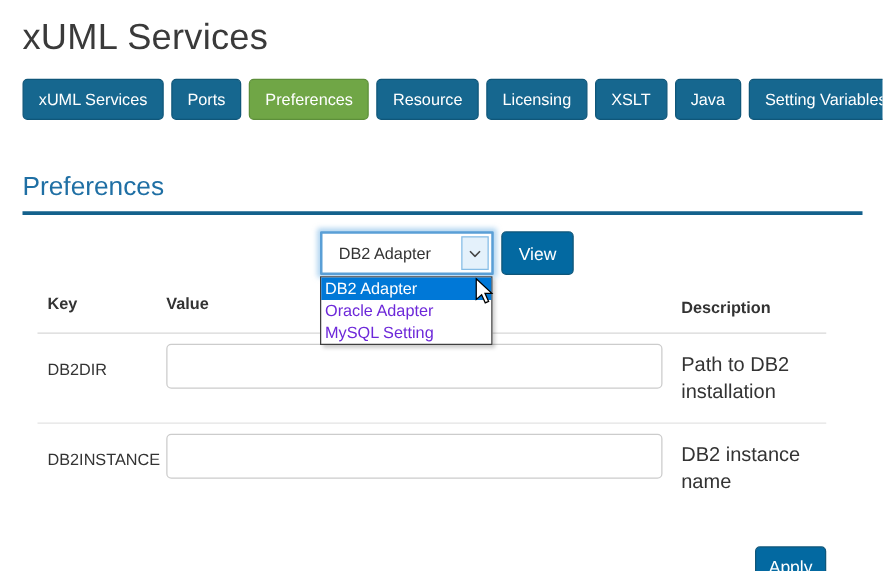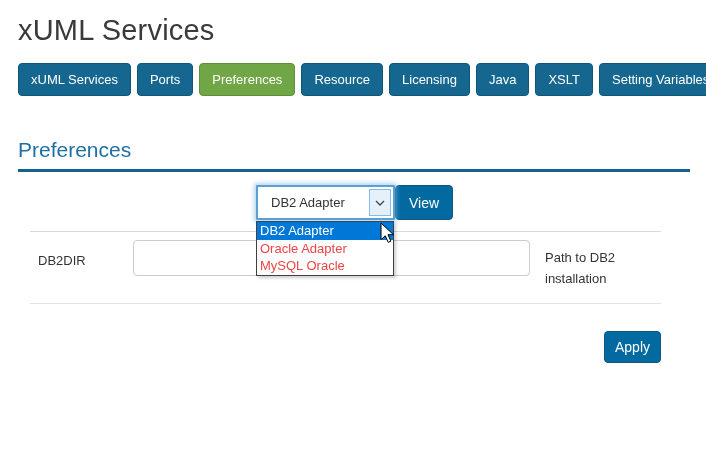--- a/index.html
+++ b/index.html
@@ -36,21 +36,21 @@
     padding-bottom:7px;
   }
   .section-heading h2 {
     font-size:21px; font-weight:400; color:#1f6fa4;
   }
 
   
   .toolbar {
     position:relative; z-index:10;
     margin-top:13px; margin-left:238px;
-    display:flex; align-items:center; gap:0;
+    display:flex; align-items:center; gap:6px;
     height:35px;
   }
   .select-wrap { position:relative; }
   .select-box {
     width:139px; height:35px;
     background:#ffffff;
     border:2px solid #5a9fd6; border-radius:1px;
     box-shadow:0 0 4px 2px rgba(121,183,230,0.55);
     display:flex; align-items:center;
     padding-left:13px; cursor:default;
@@ -64,21 +64,21 @@
     display:flex; align-items:center; justify-content:center;
   }
   .dropdown-list {
     position:absolute; left:0; top:36px;
     width:138px; background:#ffffff;
     border:1px solid #404040;
     box-shadow:2px 2px 3px rgba(0,0,0,0.2);
   }
   .dropdown-item {
     height:17.5px; line-height:17.5px;
-    padding:0 3px; font-size:13px; color:#ef4444;
+    padding:0 3px; font-size:13px; color:#6d28d9;
     white-space:nowrap; cursor:default;
   }
   .dropdown-item.selected { background:#0078d7; color:#ffffff; }
   .mouse-cursor {
     position:absolute; left:124px; top:37px;
     width:15px; height:22px; pointer-events:none;
   }
   .btn {
     background:#0369a1; color:#ffffff;
     border:1px solid #0f5679; border-radius:4px;
@@ -94,21 +94,21 @@
     grid-template-columns:95px 397px 145px;
     column-gap:0; margin-left:20px; padding-right:0;
   }
   .t-row .c-desc { margin-left:15px; }
   .t-head { font-weight:700; color:#333; padding:4px 0 10px 0; }
   .t-head > div { font-size:13px; }
   .divider { height:1px; background:#d8d8d8; margin:0 29px 0 12px; }
   .divider.row { background:#e3e3e3; }
   .t-body { padding:8px 0 14px 0; align-items:flex-start; }
   .c-key { padding-top:13px; font-size:13px; color:#333; }
-  .c-desc { padding-top:7px; font-size:13px; color:#333; line-height:21px; }
+  .c-desc { padding-top:7px; font-size:16px; color:#333; line-height:21px; }
   .value-input {
     width:397px; height:36px;
     border:1px solid #cccccc; border-radius:4px;
     padding:0 10px; font-size:13px; color:#333;
     font-family:"Liberation Sans", sans-serif;
     outline:none; background:#ffffff;
   }
 
   
   .footer {
@@ -123,60 +123,70 @@
 <div class="container">
 
   <h1 class="page-title">xUML Services</h1>
 
   <div class="tabs">
     <button class="tab">xUML Services</button>
     <button class="tab">Ports</button>
     <button class="tab active">Preferences</button>
     <button class="tab">Resource</button>
     <button class="tab">Licensing</button>
+    <button class="tab">XSLT</button>
     <button class="tab">Java</button>
-    <button class="tab">XSLT</button>
     <button class="tab">Setting Variables</button>
   </div>
 
   <div class="section-heading">
     <h2>Preferences</h2>
   </div>
 
   <div class="toolbar">
     <div class="select-wrap">
       <div class="select-box">
         <span class="select-value">DB2 Adapter</span>
         <span class="select-arrow">
           <svg width="10" height="6" viewBox="0 0 10 6">
               <polyline points="1,1 5,5 9,1" stroke="#444" stroke-width="1.3" fill="none"></polyline>
             </svg>
         </span>
       </div>
       <div class="dropdown-list">
         <div class="dropdown-item selected">DB2 Adapter</div>
         <div class="dropdown-item">Oracle Adapter</div>
-        <div class="dropdown-item">MySQL Oracle</div>
+        <div class="dropdown-item">MySQL Setting</div>
       </div>
       <svg class="mouse-cursor" viewBox="0 0 15 22">
         <path d="M1,1 L1,17.5 L5.3,13.8 L8.2,20.3 L10.9,19.1 L8.0,12.7 L13.5,12.7 Z" fill="#ffffff" stroke="#000000" stroke-width="1"></path>
       </svg>
     </div>
     <button class="btn view-btn">View</button>
   </div>
 
   <div class="prefs-table">
+    <div class="t-row t-head">
+      <div>Key</div>
+      <div>Value</div>
+      <div class="c-desc" style="margin-left:15px;padding-top:0;">Description</div>
+    </div>
     <div class="divider"></div>
 
     <div class="t-row t-body">
       <div class="c-key">DB2DIR</div>
       <div><input class="value-input" type="text" value="" style=""></div>
       <div class="c-desc">Path to DB2 installation</div>
     </div>
     <div class="divider row"></div>
 
+    <div class="t-row t-body">
+      <div class="c-key">DB2INSTANCE</div>
+      <div><input class="value-input" type="text" value="" style=""></div>
+      <div class="c-desc">DB2 instance name</div>
+    </div>
   </div>
 
   <div class="footer">
     <button class="btn apply-btn">Apply</button>
   </div>
 
 </div>
 
 </body></html>

